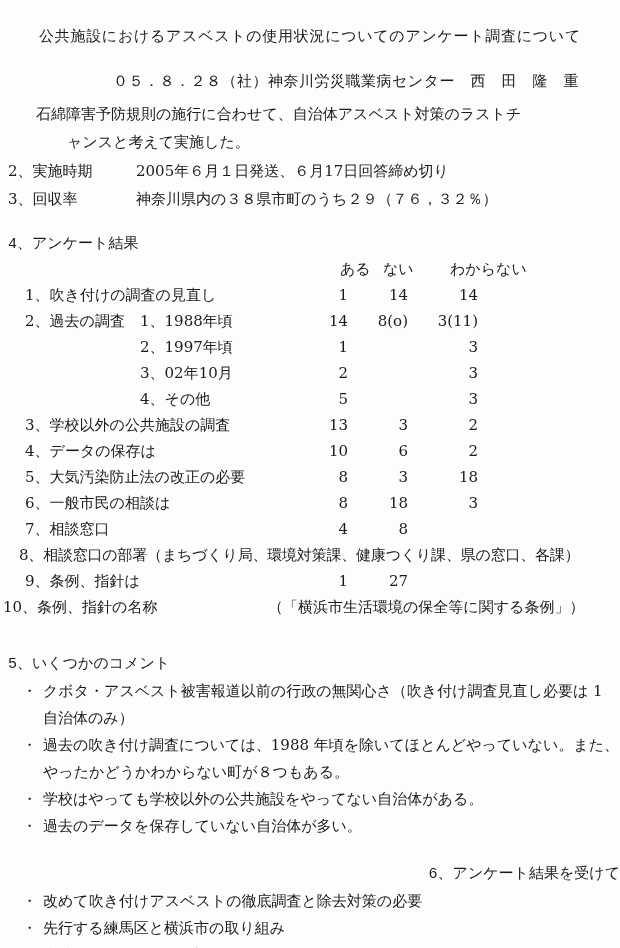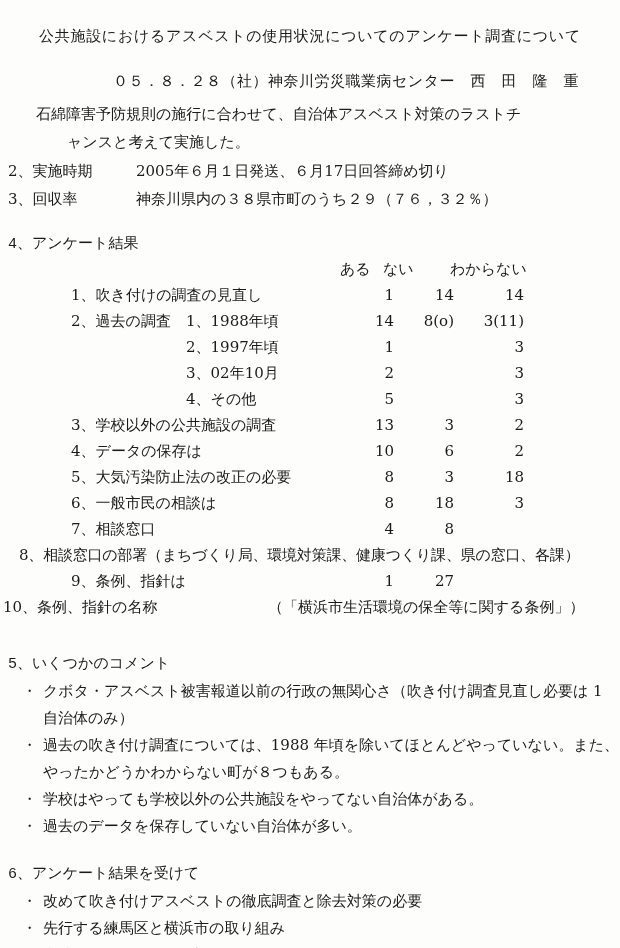--- a/index.html
+++ b/index.html
@@ -41,32 +41,32 @@
   .item .item-label{flex:none;width:100px;}
   .item .item-text{flex:none;margin-left:28px;}
   .item1{margin-top:7px;}
   .cont-line{padding-left:67px;line-height:28px;}
   .item2{margin-top:1px;}
 
   
   .sec-heading{padding-left:8px;line-height:24px;font-family:Liberation Mono, monospace;}
   .sec4{margin-top:20px;}
   .sec5{margin-top:32px;line-height:26px;}
-  .sec6{margin-top:22px;line-height:26px;}
+  .sec6{margin-top:22px;line-height:26px;text-align:right;}
 
   
   .tbl{position:relative;width:620px;}
   .tbl-header{position:relative;height:25px;line-height:25px;}
   .tbl-header .h0{position:absolute;left:316px;margin-left:24px;}
   .tbl-header .h1{position:absolute;left:383px;}
   .tbl-header .h2{position:absolute;left:450px;}
   .trow{
     display:grid;
     grid-template-columns:300px 48px 60px 70px;
-    height:26px;line-height:26px;padding-left:46px;
+    height:26px;line-height:26px;
   }
   .trow .lab{padding-left:25px;display:flex;white-space:nowrap;}
   .trow .lab .main{flex:none;width:115px;white-space:nowrap;}
   .trow .lab .sub{flex:none;white-space:nowrap;text-align:right;}
   .trow .num{text-align:right;white-space:nowrap;}
   .trow-full{height:26px;line-height:26px;padding-left:19px;white-space:nowrap;letter-spacing:-0.2px;}
   .trow-note{height:26px;line-height:26px;display:flex;padding-left:3px;white-space:nowrap;}
   .trow-note .nlab{flex:none;width:265px;}
 
   

